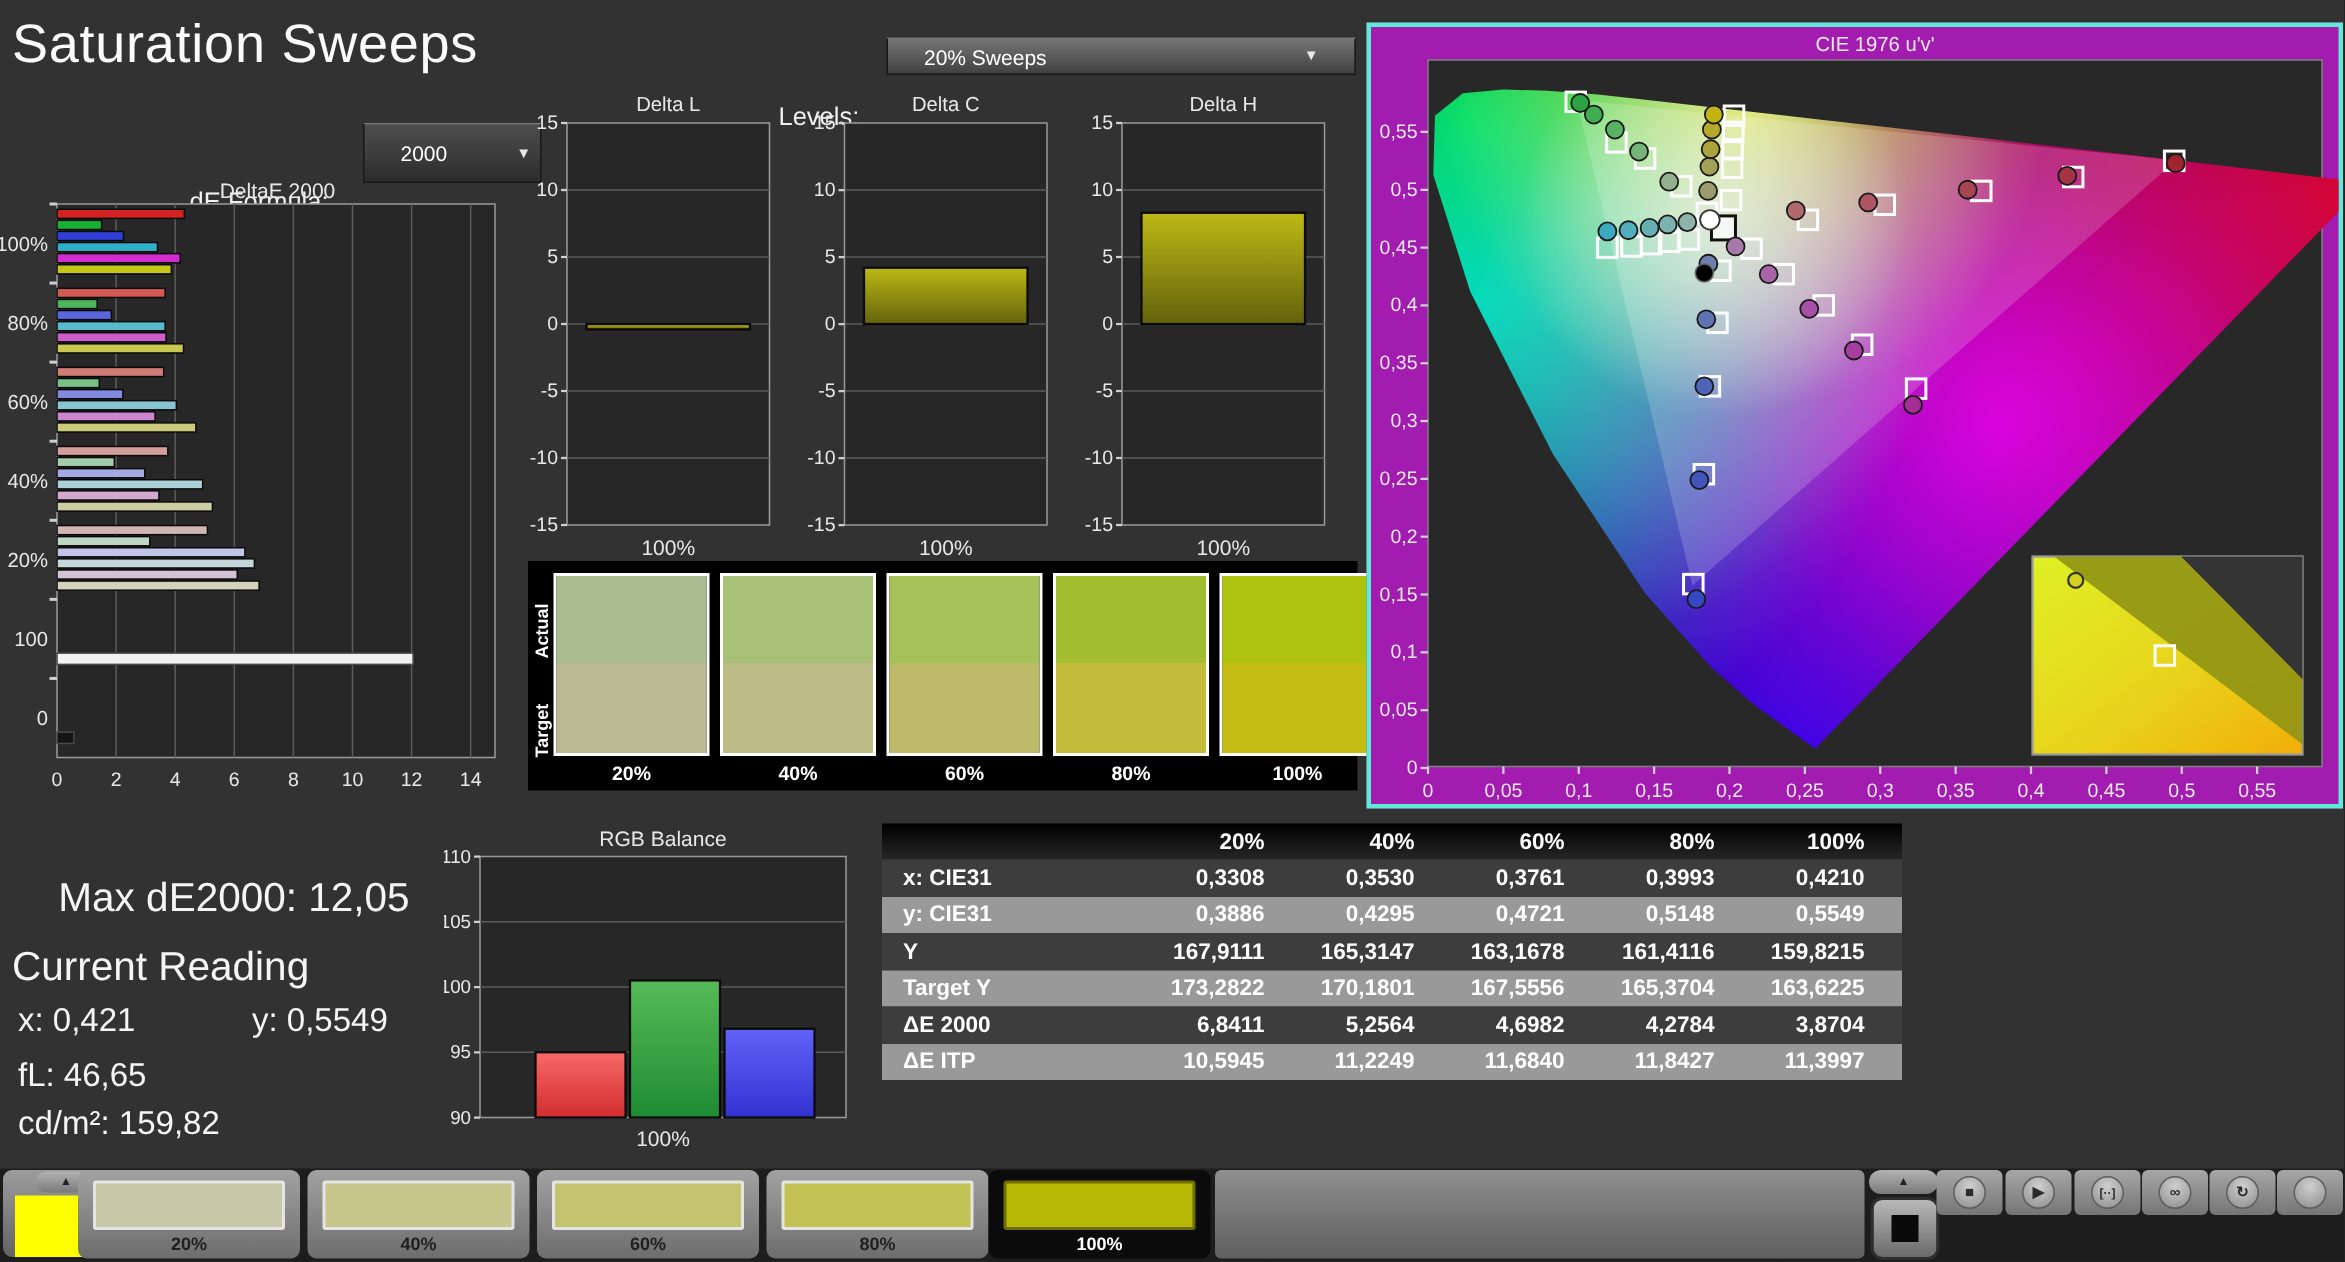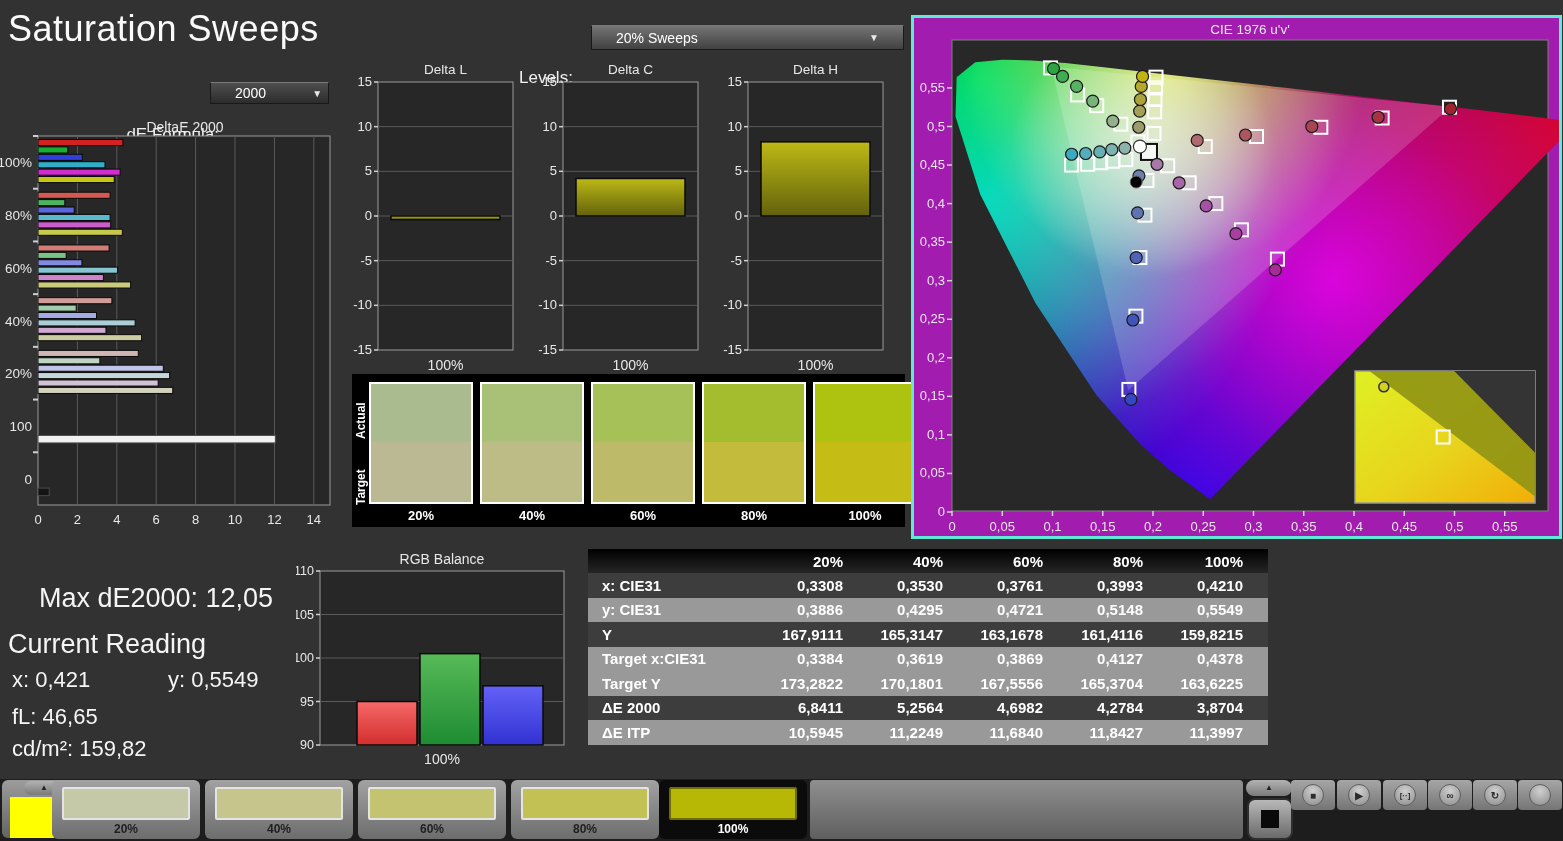--- a/index.html
+++ b/index.html
@@ -62,21 +62,21 @@
                 font-size:10px; color:#2c2c2c; font-weight:bold; }
 </style>
 </head>
 <body>
 
 <div id="app">
 
   <div class="abs page-title">Saturation Sweeps</div>
 
   <div class="abs field-label" style="left:113px;top:85px;width:106px;text-align:right;">dE Formula:</div>
-  <div class="abs dropdown dd-dark" style="left:210px;top:82px;width:119px;height:22px;gap:46px;">
+  <div class="abs dropdown dd-dark" style="left:242px;top:82px;width:119px;height:40px;gap:46px;">
     <span>2000</span>
     <span class="dd-arrow">▼</span>
   </div>
 
   <svg id="deltae-svg" class="abs" style="left:0;top:118px;" width="340" height="412">
       <text x="185" y="14" font-size="14" text-anchor="middle" fill="#e8e8e8" font-weight="normal">DeltaE 2000</text>
       <rect x="38" y="18" width="292" height="369" fill="#272727" stroke="#9a9a9a" stroke-width="1"></rect>
       <text x="38" y="406" font-size="13" text-anchor="middle" fill="#e8e8e8" font-weight="normal">0</text>
       <line x1="77.4" y1="18" x2="77.4" y2="387" stroke="#5b5b5b" stroke-width="1"></line>
       <text x="77.4" y="406" font-size="13" text-anchor="middle" fill="#e8e8e8" font-weight="normal">2</text>
@@ -338,28 +338,20 @@
         <div class="rval">0,5148</div>
         <div class="rval">0,5549</div>
       </div>
       <div class="trow shade-dark">
         <div class="rlabel">Y</div>
         <div class="rval">167,9111</div>
         <div class="rval">165,3147</div>
         <div class="rval">163,1678</div>
         <div class="rval">161,4116</div>
         <div class="rval">159,8215</div>
-      </div>
-      <div class="trow shade-light">
-        <div class="rlabel">Target x:CIE31</div>
-        <div class="rval">0,3384</div>
-        <div class="rval">0,3619</div>
-        <div class="rval">0,3869</div>
-        <div class="rval">0,4127</div>
-        <div class="rval">0,4378</div>
       </div>
       <div class="trow shade-light">
         <div class="rlabel">Target Y</div>
         <div class="rval">173,2822</div>
         <div class="rval">170,1801</div>
         <div class="rval">167,5556</div>
         <div class="rval">165,3704</div>
         <div class="rval">163,6225</div>
       </div>
       <div class="trow shade-dark">

